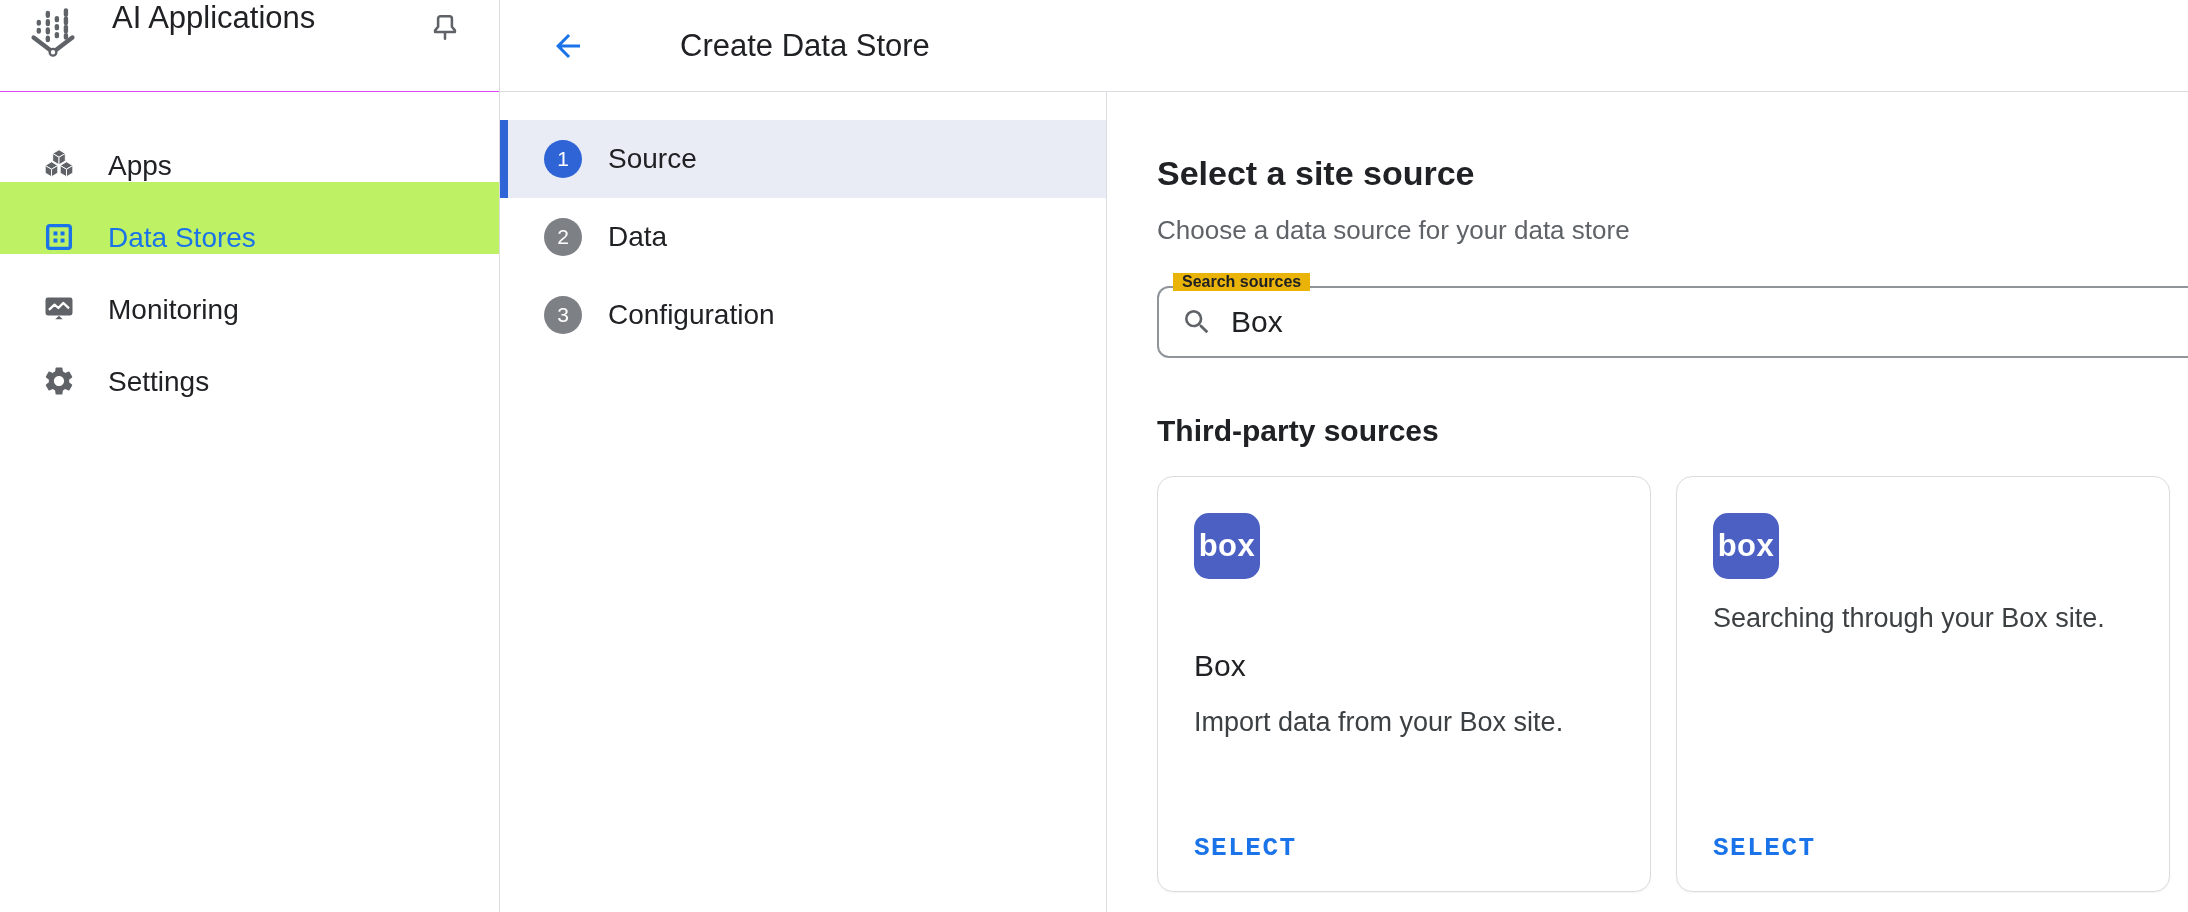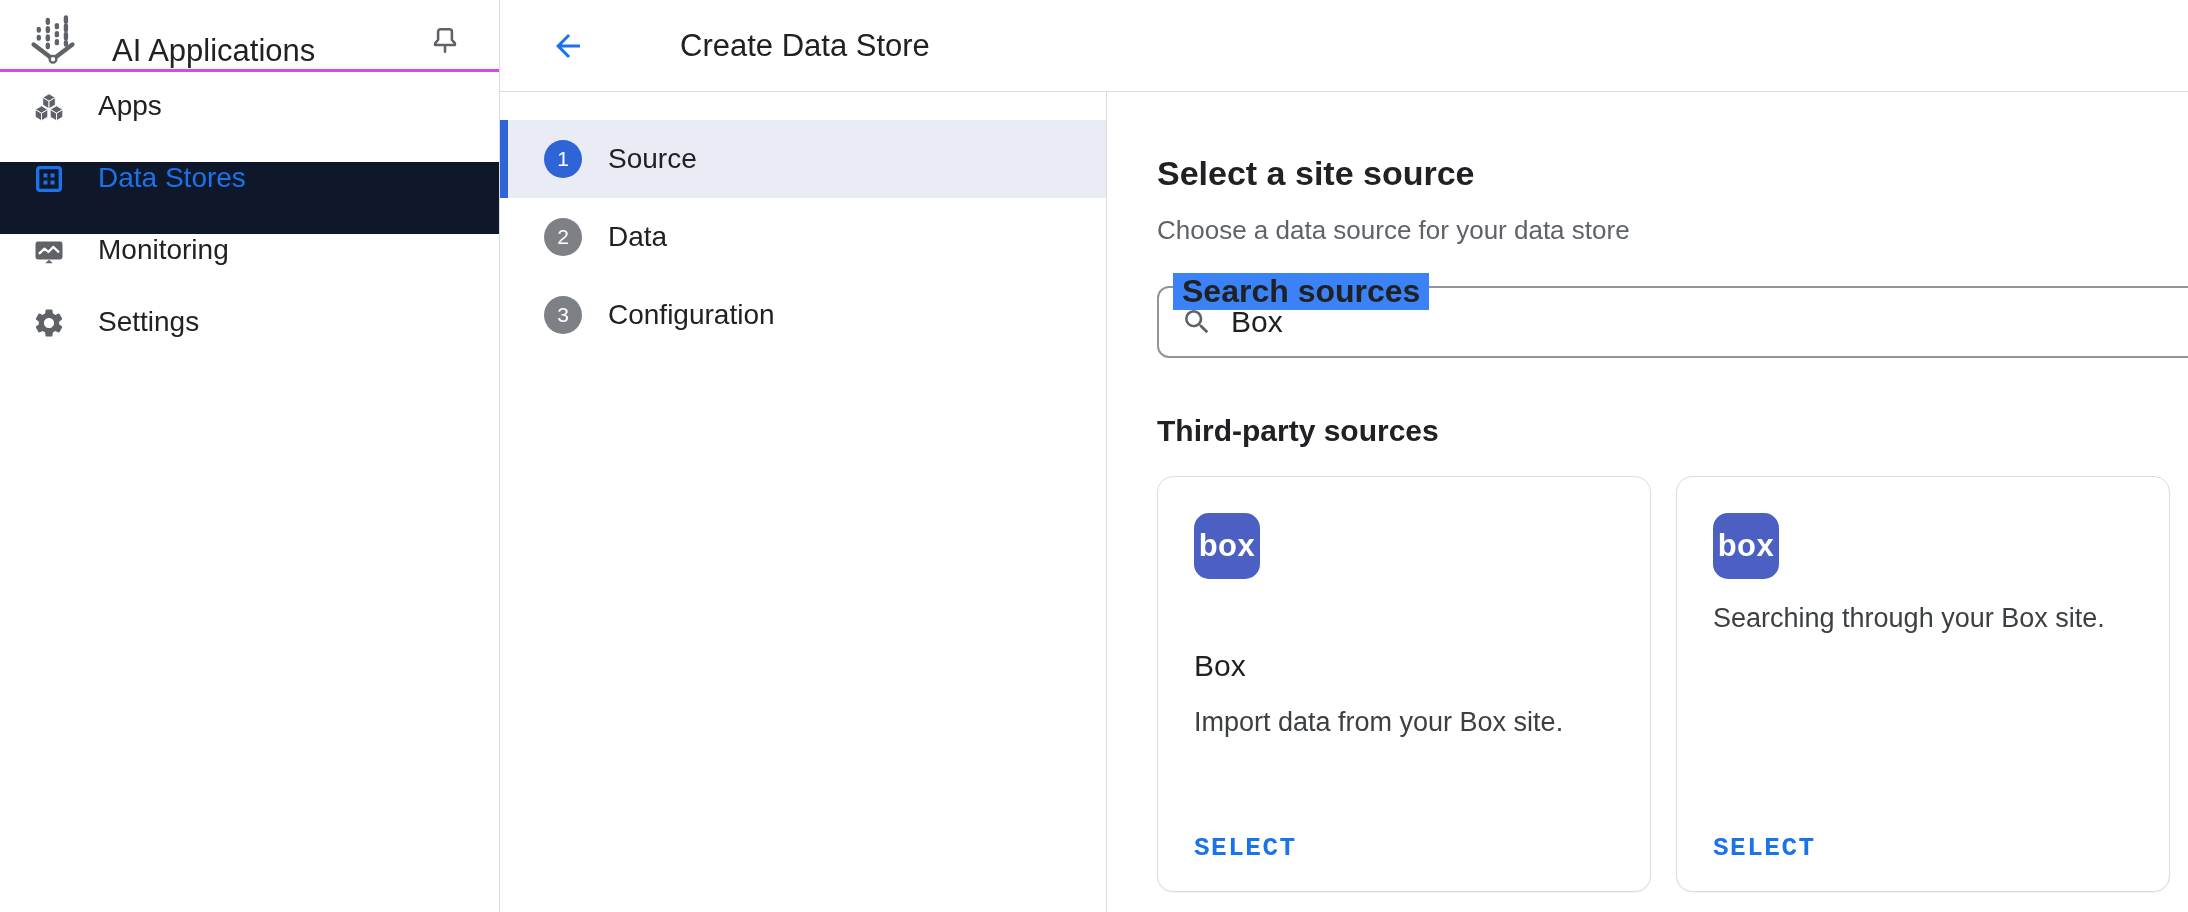--- a/index.html
+++ b/index.html
@@ -6,29 +6,29 @@
   html, body { width: 2188px; height: 912px; overflow: hidden; }
   body {
     font-family: "Liberation Sans", sans-serif;
     background: #ffffff;
     color: #202124;
   }
   .app { display: flex; height: 100%; }
 
   
   .sidebar { width: 500px; flex: none; border-right: 1px solid #dadce0; background: #fff; }
-  .sidebar-header { height: 72px; border-bottom: 3px solid #d946ef; display: flex; align-items: flex-end; padding: 0 26px 0 22px; }
+  .sidebar-header { height: 92px; border-bottom: 1px solid #d946ef; display: flex; align-items: flex-start; padding: 0 26px 0 22px; }
   .app-logo { width: 62px; height: 62px; flex: none; }
   .app-title { font-size: 31px; color: #202124; margin-left: 28px; flex: 1; white-space: nowrap; }
   .pin-btn { width: 56px; height: 56px; display: flex; align-items: center; justify-content: center; cursor: pointer; border-radius: 50%; }
   .nav { padding-top: 18px; }
-  .nav-item { height: 72px; display: flex; align-items: flex-start; padding-left: 28px; cursor: pointer; }
+  .nav-item { height: 72px; display: flex; align-items: flex-end; padding-left: 38px; cursor: pointer; }
   .nav-icon { width: 42px; display: flex; justify-content: center; align-items: center; flex: none; }
   .nav-label { margin-left: 28px; font-size: 28px; color: #202124; white-space: nowrap; }
-  .nav-item.active { background: #0f172a; }
+  .nav-item.active { background: #bef264; }
   .nav-item.active .nav-label { color: #1a73e8; }
 
   
   .right { flex: 1; display: flex; flex-direction: column; min-width: 0; }
   .topbar { height: 92px; flex: none; border-bottom: 1px solid #dadce0; display: flex; align-items: center; padding-left: 42px; gap: 48px; }
   .back-btn { width: 52px; height: 52px; display: flex; align-items: center; justify-content: center; cursor: pointer; border-radius: 50%; flex: none; }
   .page-title { font-size: 31px; color: #202124; margin-left: 38px; white-space: nowrap; }
 
   .body-row { flex: 1; display: flex; min-height: 0; }
 
@@ -40,21 +40,21 @@
   .step-circle { width: 38px; height: 38px; border-radius: 50%; background: #7d8084; color: #fff; font-size: 21px; display: flex; align-items: center; justify-content: center; flex: none; }
   .step.active .step-circle { background: #2e64d6; }
   .step-label { margin-left: 26px; font-size: 28px; color: #202124; white-space: nowrap; }
 
   
   .content { flex: 1; min-width: 0; padding: 62px 0 0 50px; overflow: hidden; }
   .content h1 { font-size: 34px; font-weight: 700; color: #202124; margin-bottom: 22px; }
   .subheading { font-size: 26px; color: #5f6368; margin-bottom: 40px; }
 
   .search-field { position: relative; width: 1080px; height: 72px; border: 2px solid #8f959b; border-radius: 12px; display: flex; align-items: center; padding-left: 22px; background: #fff; }
-  .search-label { position: absolute; top: -15px; left: 14px; background: #3b82f6; padding: 0 9px; font-size: 32px; font-weight: 700; color: #202124; white-space: nowrap; }
+  .search-label { position: absolute; top: -15px; left: 14px; background: #eab308; padding: 0 9px; font-size: 16px; font-weight: 700; color: #202124; white-space: nowrap; }
   .search-input { border: none; outline: none; font-family: "Liberation Sans", sans-serif; font-size: 30px; color: #202124; margin-left: 18px; flex: 1; background: transparent; }
 
   .section-heading { font-size: 30px; font-weight: 700; color: #202124; margin: 56px 0 28px; }
 
   .cards { display: flex; gap: 25px; }
   .card { width: 494px; height: 416px; border: 1px solid #dadce0; border-radius: 16px; padding: 36px; position: relative; background: #fff; box-shadow: 0 1px 2px rgba(60,64,67,.06); }
   .card-logo { width: 66px; height: 66px; border-radius: 15px; background: #4b60c2; color: #fff; display: flex; align-items: center; justify-content: center; font-size: 31px; font-weight: 700; letter-spacing: .5px; }
   .card-title { font-size: 30px; color: #202124; margin-top: 70px; }
   .card-desc { font-size: 27px; color: #3c4043; margin-top: 24px; }
   .card-action { position: absolute; left: 36px; bottom: 28px; font-size: 26px; font-weight: 700; color: #1a73e8; letter-spacing: 1.5px; cursor: pointer; background: none; border: none; font-family: Liberation Mono, monospace; }

